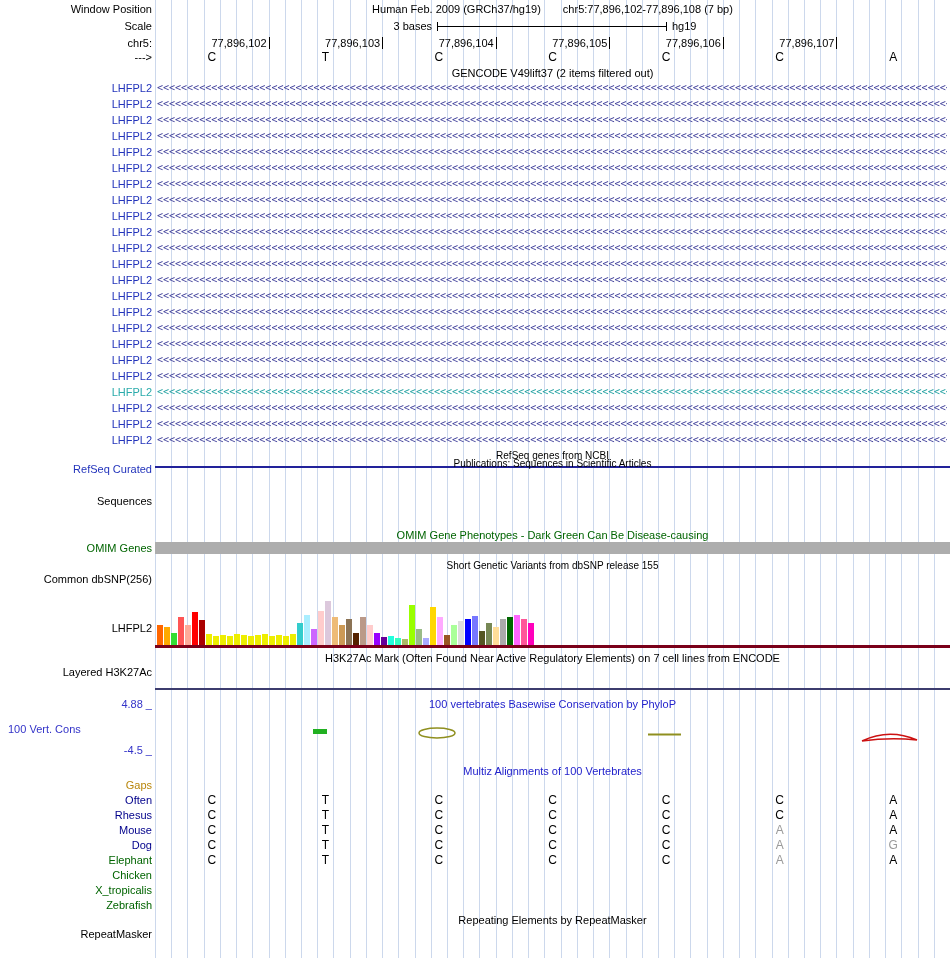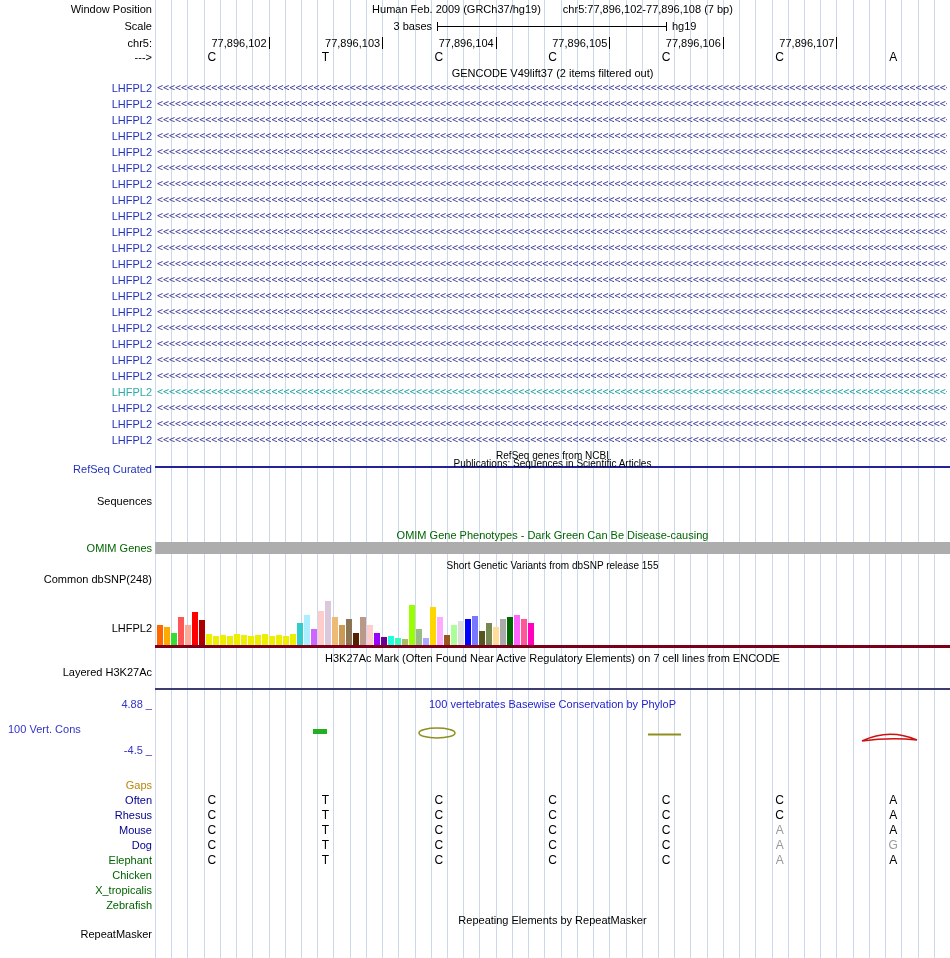--- a/index.html
+++ b/index.html
@@ -256,21 +256,21 @@
   <div class="center-title c-green" style="top:528px">OMIM Gene Phenotypes - Dark Green Can Be Disease-causing</div>
   <div class="row" style="top:541px">
     <div class="lbl c-green">OMIM Genes</div>
     <div class="trk">
       <div class="omimbar" style="background: rgb(173, 173, 173);"></div>
     </div>
   </div>
 
   <div class="center-title small" style="top:559px">Short Genetic Variants from dbSNP release 155</div>
   <div class="row" style="top:572px">
-    <div class="lbl">Common dbSNP(248)</div>
+    <div class="lbl">Common dbSNP(256)</div>
   </div>
 
   <div class="row" style="top:621px">
     <div class="lbl">LHFPL2</div>
   </div>
   <div class="gtexbars">
       <div class="gtexbar" style="height: 20px; background: rgb(255, 102, 0);"></div>
       <div class="gtexbar" style="height: 18px; background: rgb(255, 170, 0);"></div>
       <div class="gtexbar" style="height: 12px; background: rgb(51, 221, 51);"></div>
       <div class="gtexbar" style="height: 28px; background: rgb(255, 85, 85);"></div>
@@ -341,20 +341,21 @@
   <svg class="phylopsvg" viewBox="0 0 795 30">
       <rect x="158" y="9" width="14" height="5" fill="#21b021"></rect>
       <ellipse cx="282" cy="13" rx="18" ry="5" fill="none" stroke="#8f8f1f" stroke-width="1.5"></ellipse>
       <line x1="493" y1="14.5" x2="526" y2="14.5" stroke="#8f8f1f" stroke-width="2"></line>
       <path d="M707 21 Q734 8 762 20 Q735 17 707 21" fill="none" stroke="#cc1111" stroke-width="1.5"></path>
     </svg>
   <div class="row" style="top:743px">
     <div class="lbl c-pblue">-4.5 _</div>
   </div>
 
+  <div class="center-title c-tblue" style="top:764px">Multiz Alignments of 100 Vertebrates</div>
   <div style="position:absolute;left:0;top:0;width:950px;height:0">
       <div class="mzrow" style="top: 778px;">
         <div class="lbl" style="color: rgb(184, 134, 11);">Gaps</div>
         <div class="trk"></div>
       </div>
       <div class="mzrow" style="top: 793px;">
         <div class="lbl" style="color: rgb(0, 0, 139);">Often</div>
         <div class="trk">
           <span class="basecol" style="left: 0px;">C</span>
           <span class="basecol" style="left: 113.571px;">T</span>

